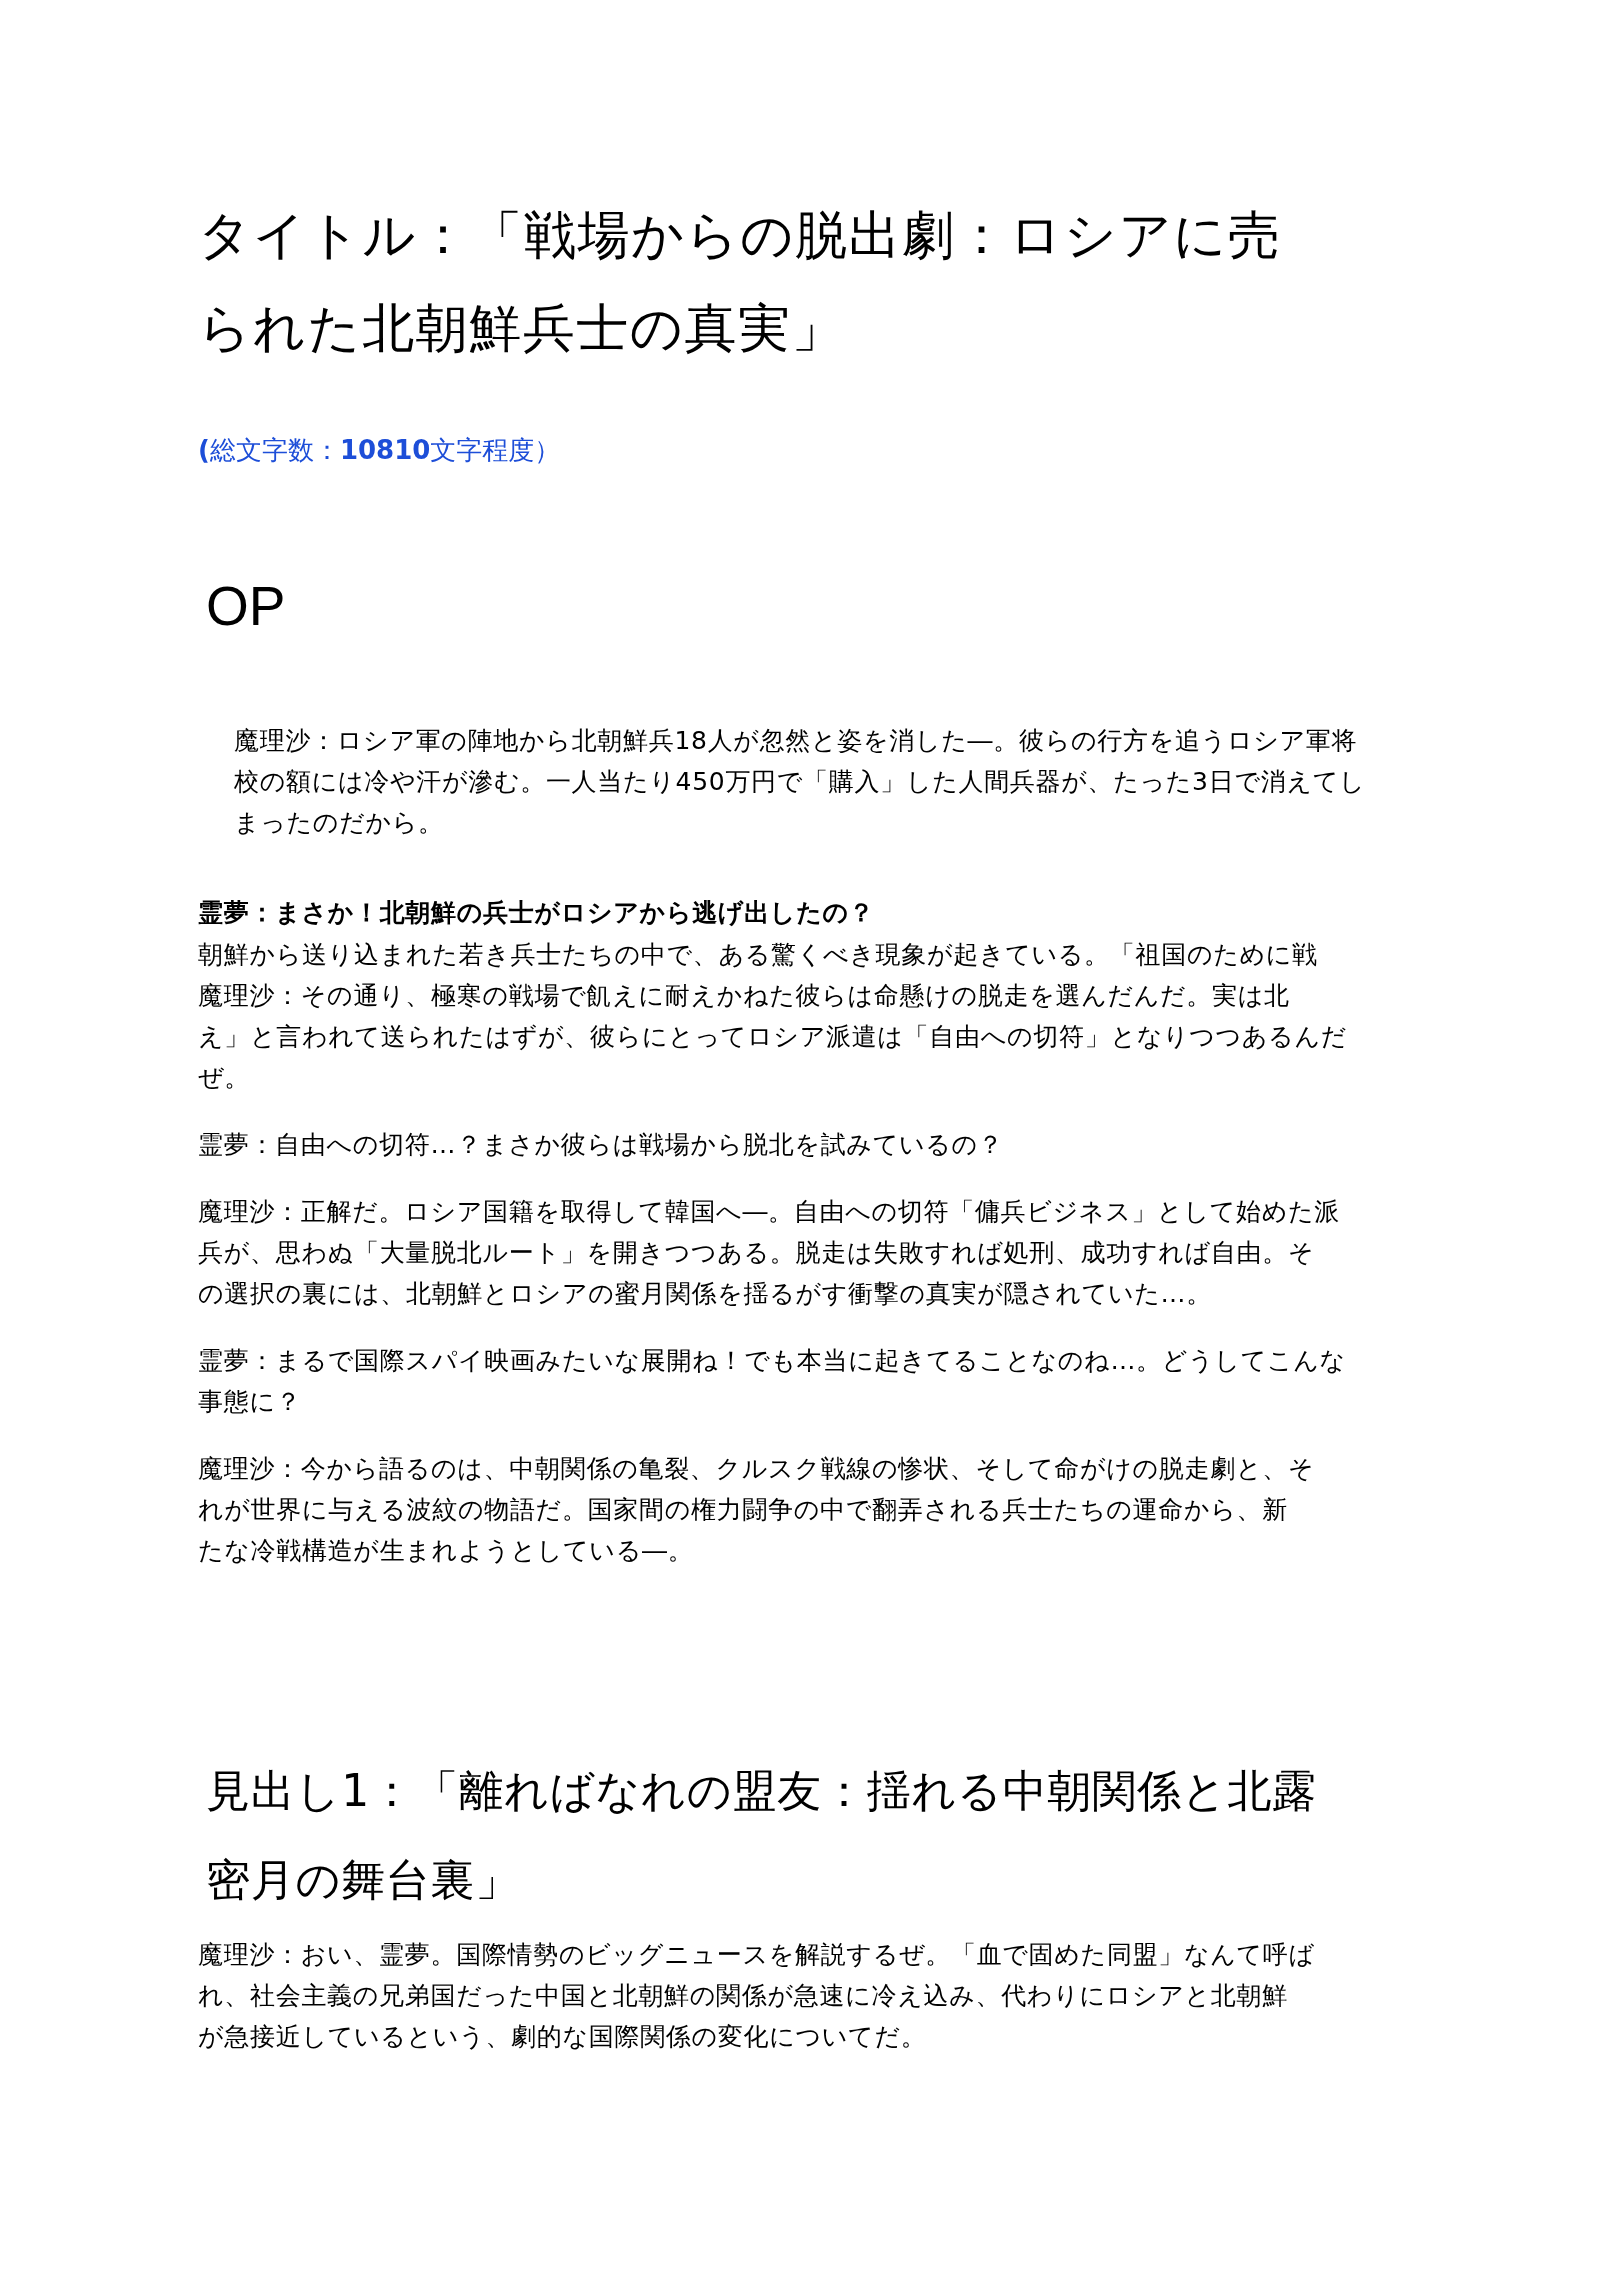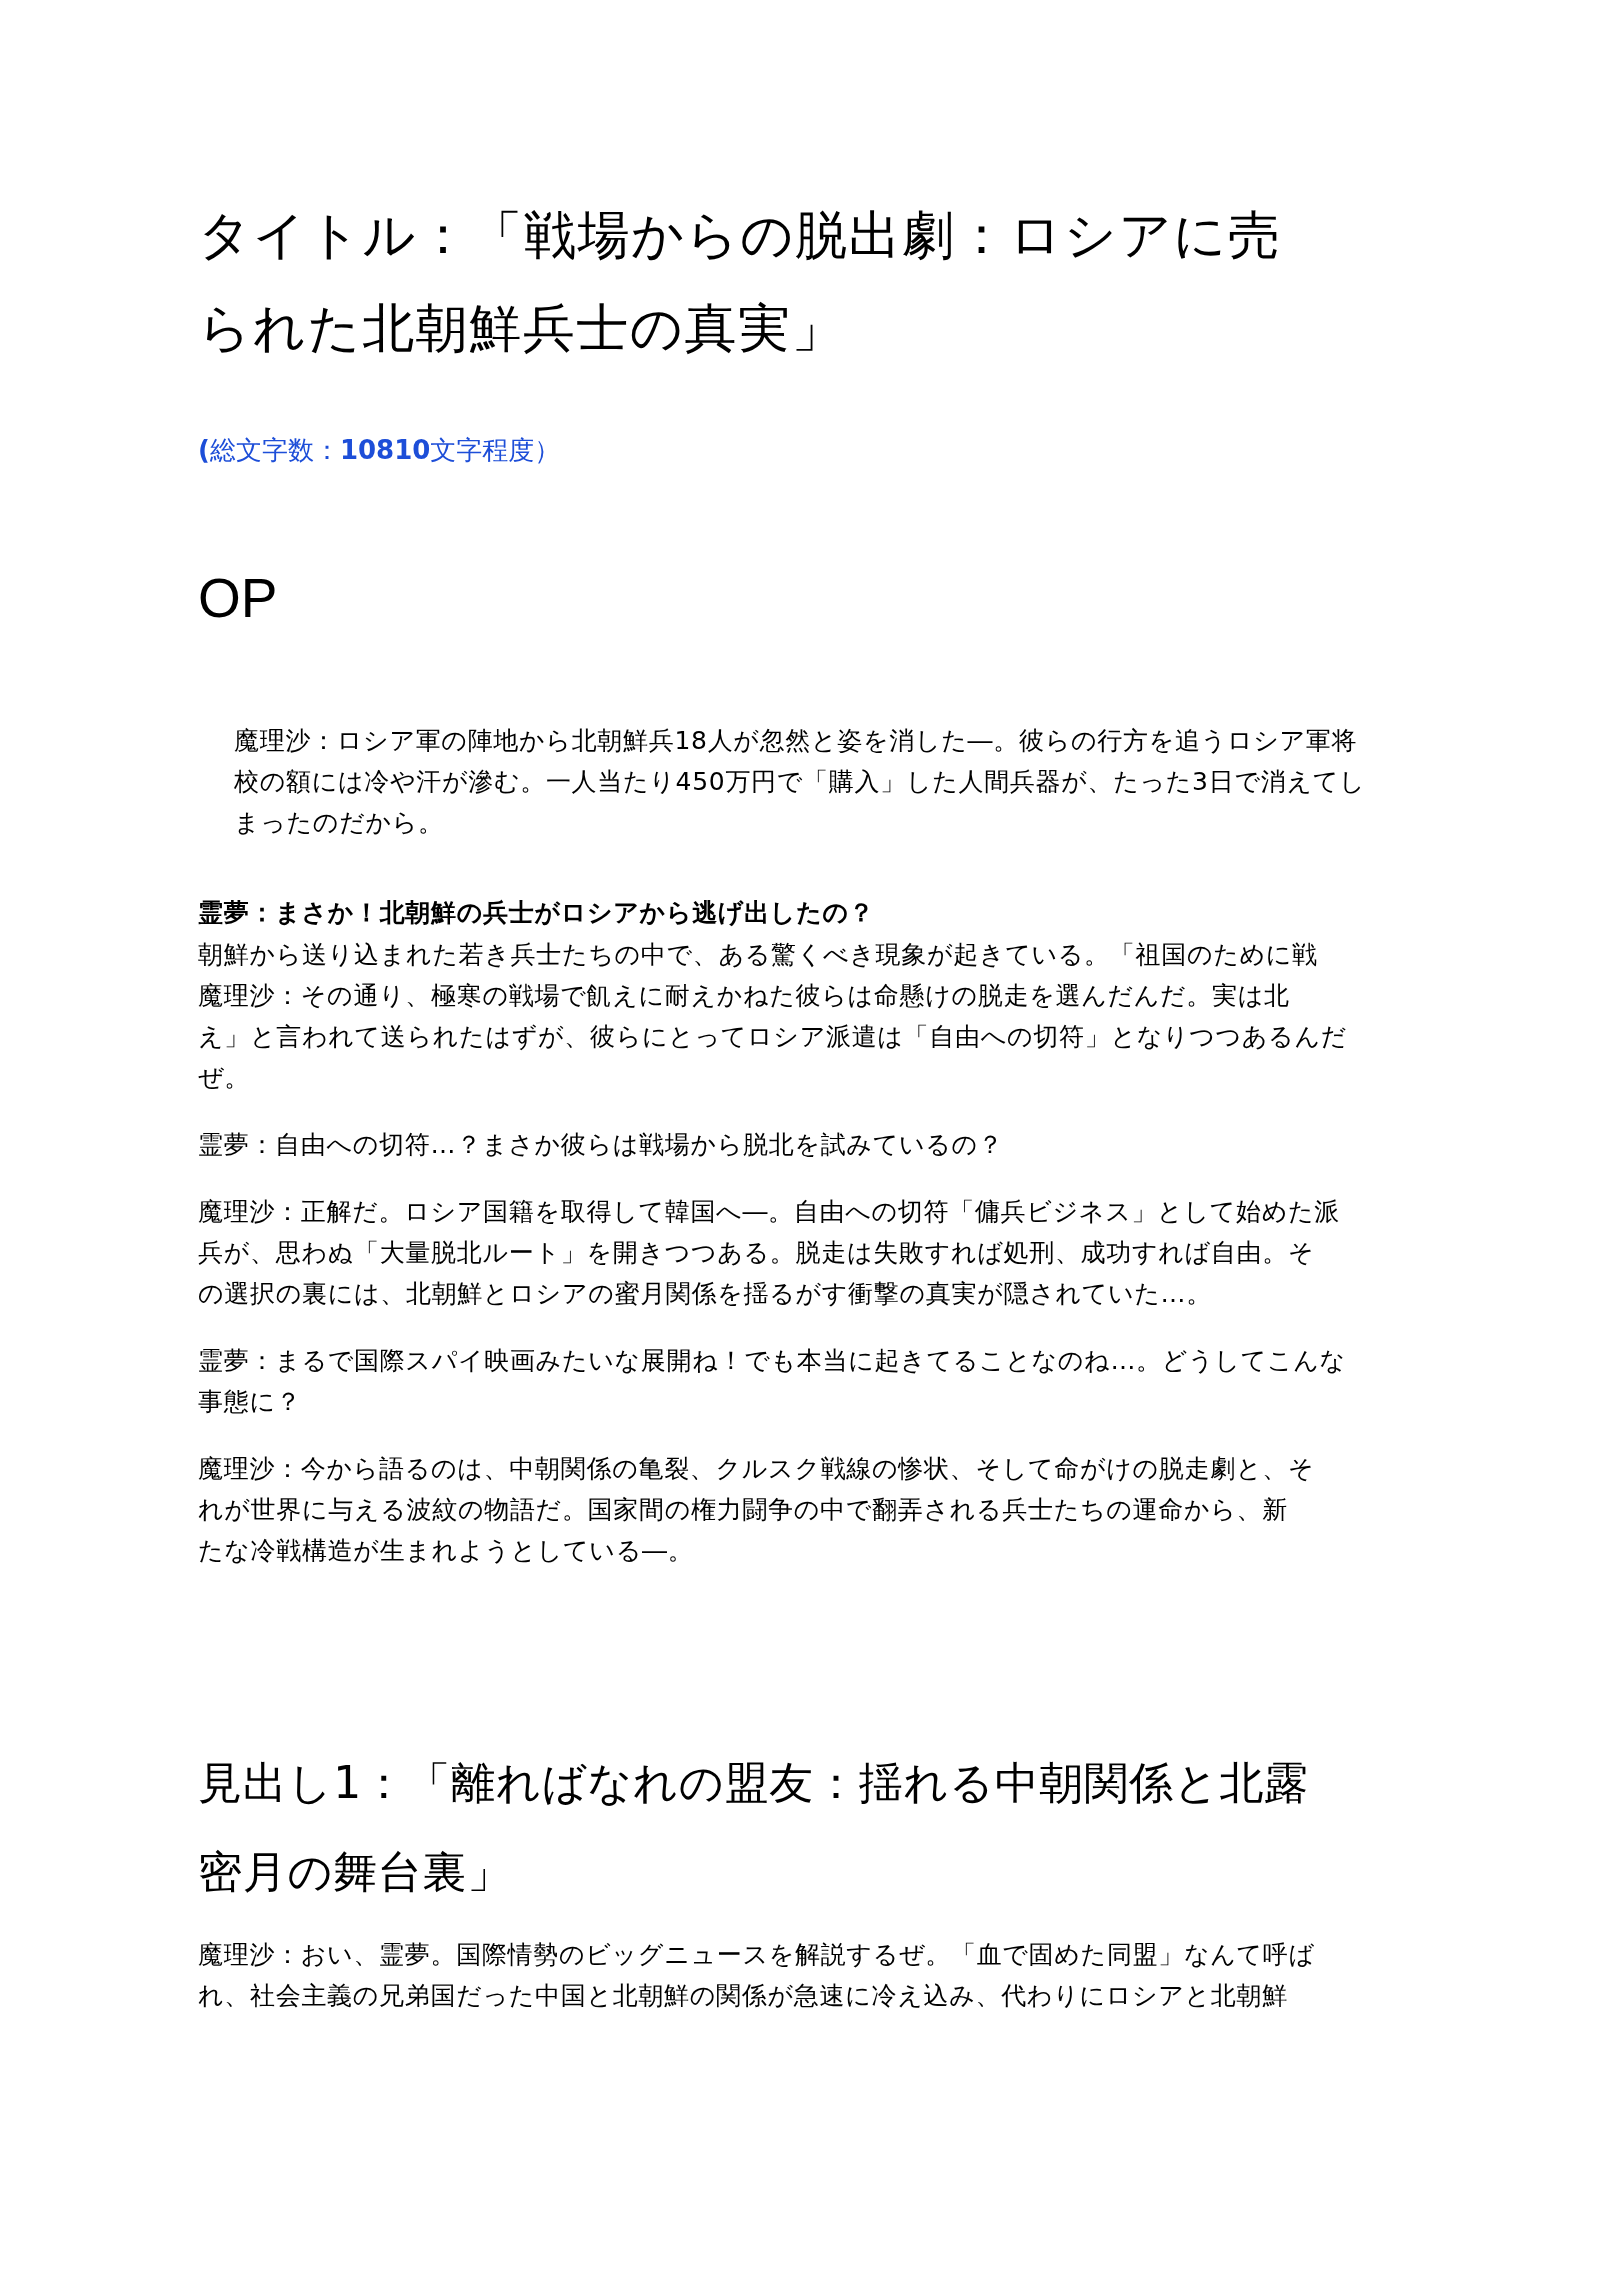--- a/index.html
+++ b/index.html
@@ -39,21 +39,21 @@
       margin: 0;
       font-size: 26px;
       line-height: 36px;
       color: #1d4ed8;
       white-space: nowrap;
     }
     .char-count .b { font-weight: bold; }
     .section-heading {
       position: absolute;
       left: 0;
-      margin: 0;
+      margin: 8px;
       font-weight: normal;
       white-space: nowrap;
     }
     .op-heading {
       top: 561px;
       font-size: 55px;
       line-height: 74px;
       font-family: "Liberation Sans", sans-serif;
     }
     .h1-heading {
@@ -127,16 +127,17 @@
   </p>
 
   <h2 class="section-heading h1-heading">
     <span class="line">見出し1：「離ればなれの盟友：揺れる中朝関係と北露</span>
     <span class="line">密月の舞台裏」</span>
   </h2>
 
   <p class="para" style="top:1934px;">
     <span class="line"><span class="speaker">魔理沙：</span><span>おい、霊夢。国際情勢のビッグニュースを解説するぜ。「血で固めた同盟」なんて呼ば</span></span>
     <span class="line">れ、社会主義の兄弟国だった中国と北朝鮮の関係が急速に冷え込み、代わりにロシアと北朝鮮</span>
+    <span class="line">が急接近しているという、劇的な国際関係の変化についてだ。</span>
   </p>
 
 </div>
 
 
 </body></html>

